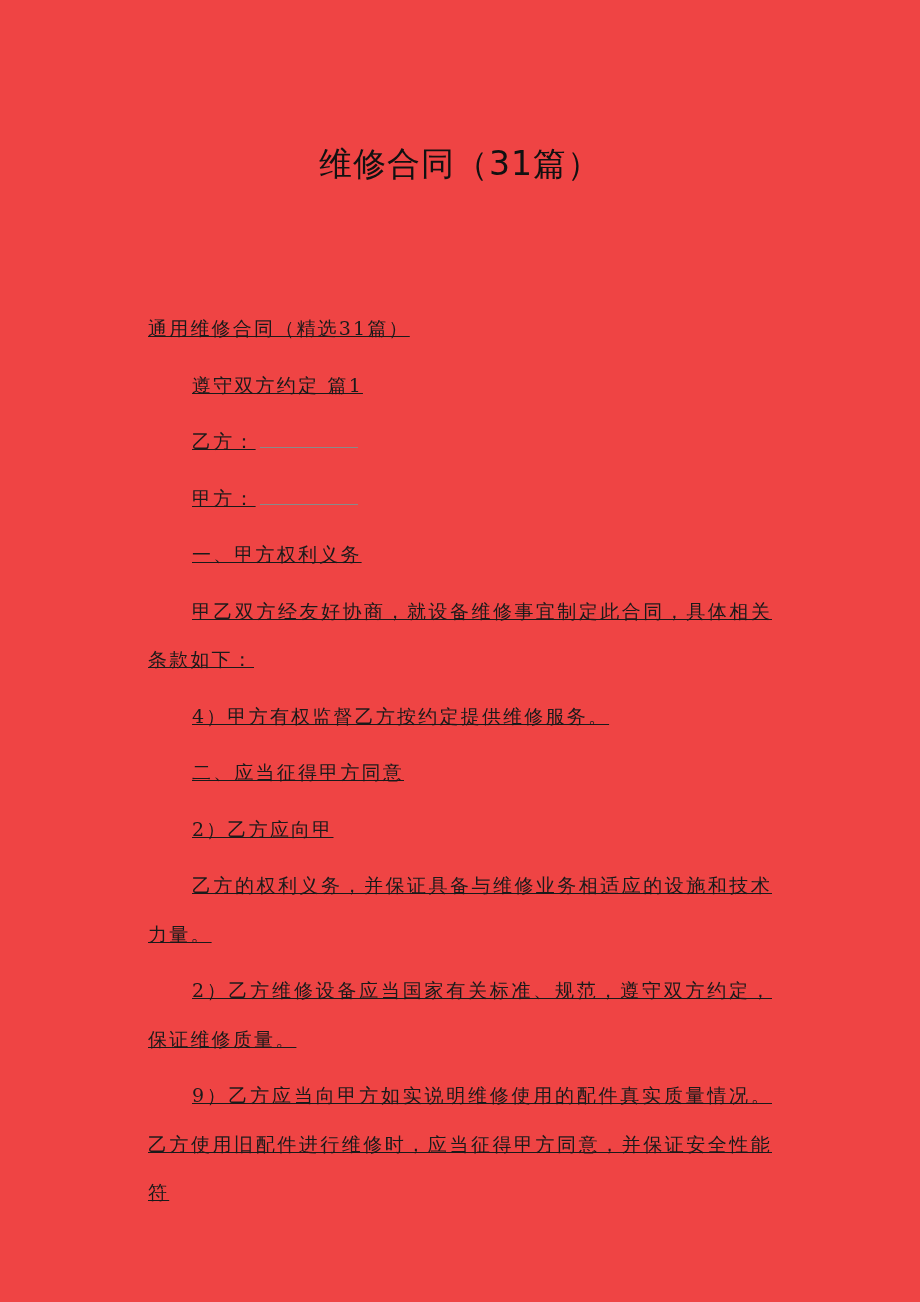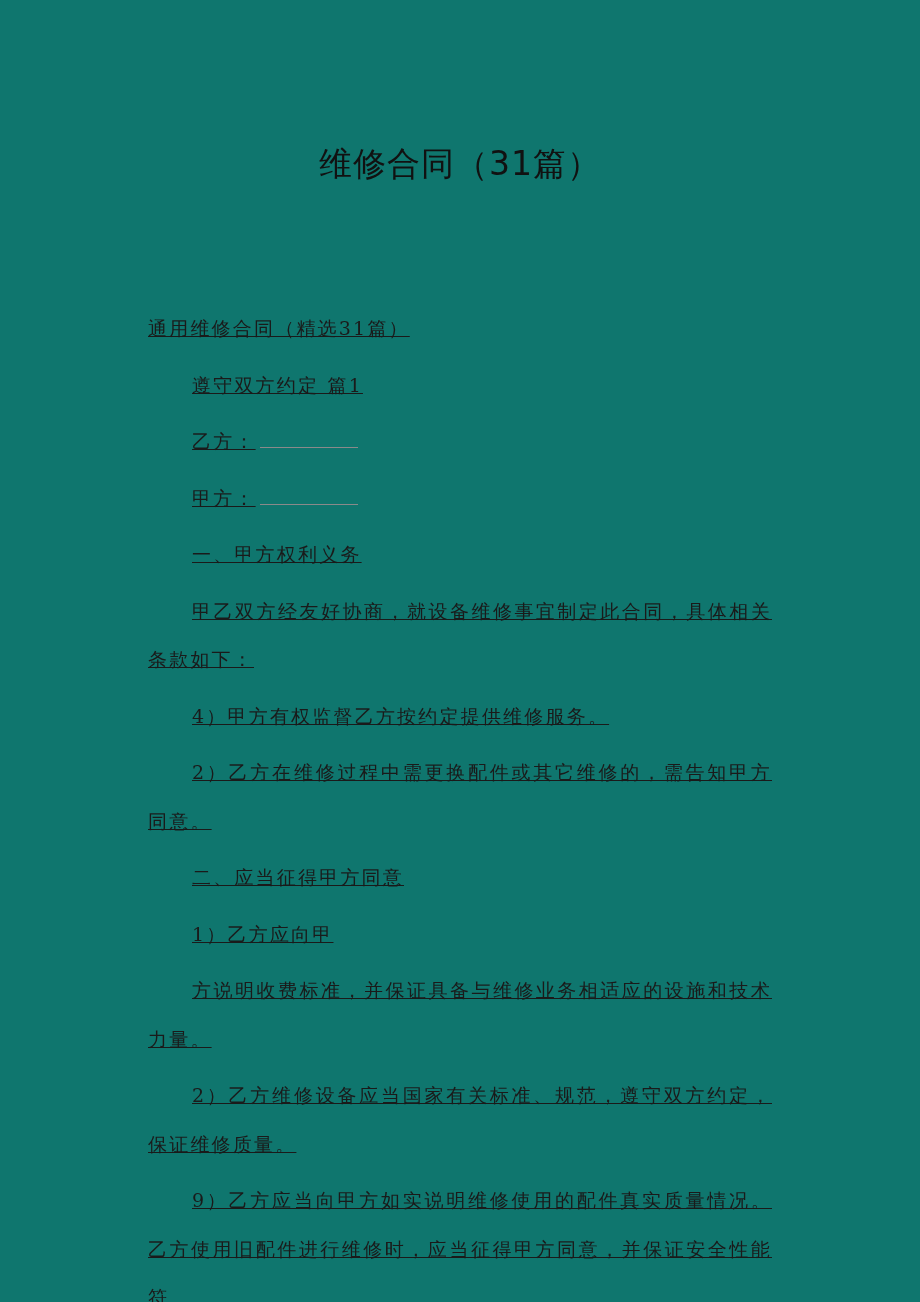--- a/index.html
+++ b/index.html
@@ -13,21 +13,21 @@
       position: relative;
       overflow: hidden;
       color: #111111;
     }
     .page {
       position: absolute;
       left: 0;
       top: 0;
       width: 920px;
       height: 1302px;
-      background: #0f766e;
+      background: #ef4444;
     }
     .title {
       position: absolute;
       left: 0;
       top: 142px;
       width: 920px;
       text-align: center;
       font-family: "DejaVu Sans", "Liberation Sans", sans-serif;
       font-size: 33px;
       line-height: 44px;
@@ -71,20 +71,19 @@
   <div class="title">维修合同（31篇）</div>
 
   <div class="body">
     <p class="p">通用维修合同（精选31篇）</p>
     <p class="p indent">遵守双方约定  篇1</p>
     <p class="p indent"><span>乙方：</span><span class="blank"></span></p>
     <p class="p indent"><span>甲方：</span><span class="blank"></span></p>
     <p class="p indent">一、甲方权利义务</p>
     <p class="p indent">甲乙双方经友好协商，就设备维修事宜制定此合同，具体相关条款如下：</p>
     <p class="p indent">4）甲方有权监督乙方按约定提供维修服务。</p>
-    <p class="p indent">2）乙方在维修过程中需更换配件或其它维修的，需告知甲方同意。</p>
     <p class="p indent">二、应当征得甲方同意</p>
-    <p class="p indent">1）乙方应向甲</p>
-    <p class="p indent">方说明收费标准，并保证具备与维修业务相适应的设施和技术力量。</p>
+    <p class="p indent">2）乙方应向甲</p>
+    <p class="p indent">乙方的权利义务，并保证具备与维修业务相适应的设施和技术力量。</p>
     <p class="p indent">2）乙方维修设备应当国家有关标准、规范，遵守双方约定，保证维修质量。</p>
     <p class="p indent">9）乙方应当向甲方如实说明维修使用的配件真实质量情况。乙方使用旧配件进行维修时，应当征得甲方同意，并保证安全性能符</p>
   </div>
 </div>
 
 </body></html>

